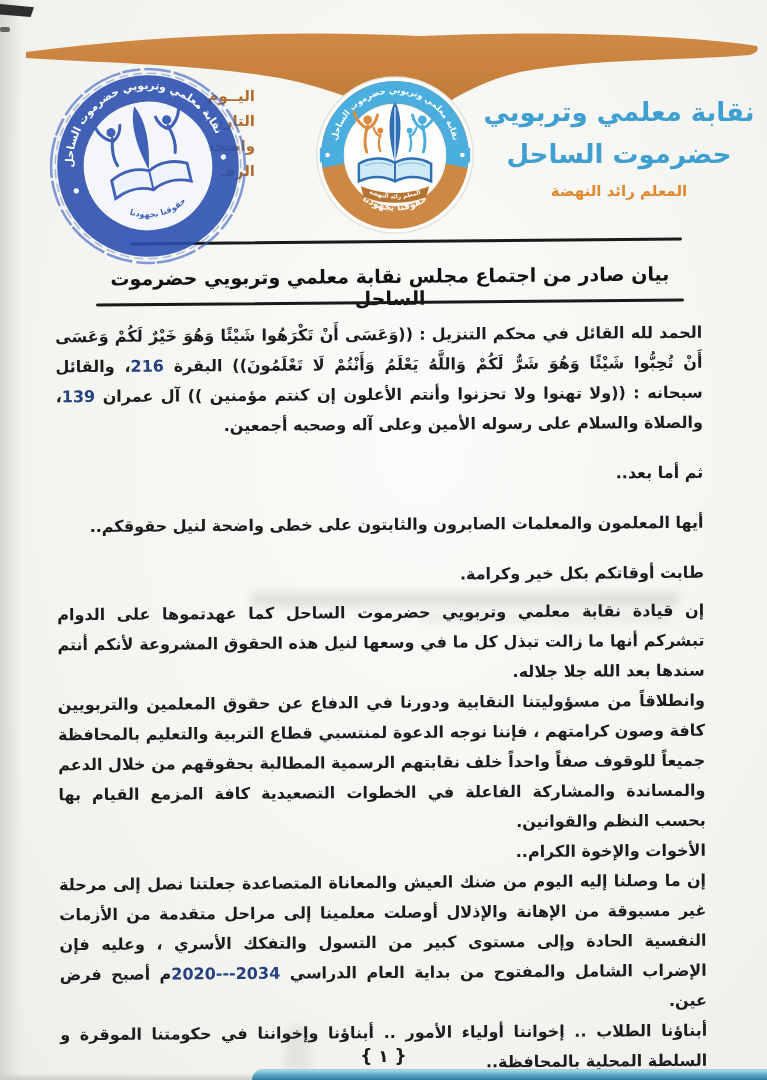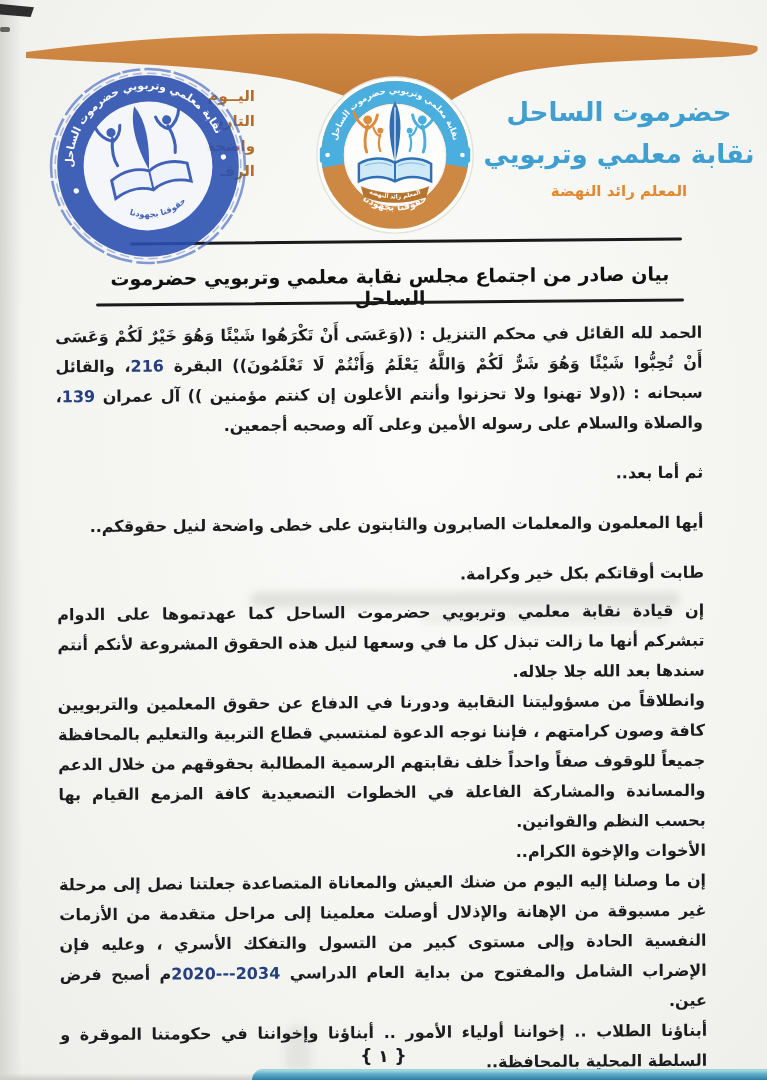--- a/index.html
+++ b/index.html
@@ -99,22 +99,22 @@
 
   <div class="form-labels">
     <div>اليــوم</div>
     <div>التاريـ</div>
     <div>واضحة</div>
     <div>الرقـ</div>
   </div>
 
   <div class="org-block">
     <div class="org-name">
+      <div>نقابة معلمي وتربويي</div>
       <div>حضرموت الساحل</div>
-      <div>نقابة معلمي وتربويي</div>
     </div>
     <div class="org-tagline">المعلم رائد النهضة</div>
   </div>
 
   <svg class="logo" viewBox="0 0 170 170">
     <circle cx="85" cy="85" r="80" fill="#fdfdfb" stroke="#e3e3de" stroke-width="1.5"></circle>
     <circle cx="85" cy="85" r="64" fill="none" stroke="#cd8843" stroke-width="23"></circle>
     <path d="M 22 96 A 64 64 0 1 1 148 96" fill="none" stroke="#4aaede" stroke-width="23"></path>
     <rect x="8" y="77" width="16" height="16" rx="2" fill="#4aaede"></rect>
     <rect x="146" y="77" width="16" height="16" rx="2" fill="#4aaede"></rect>

